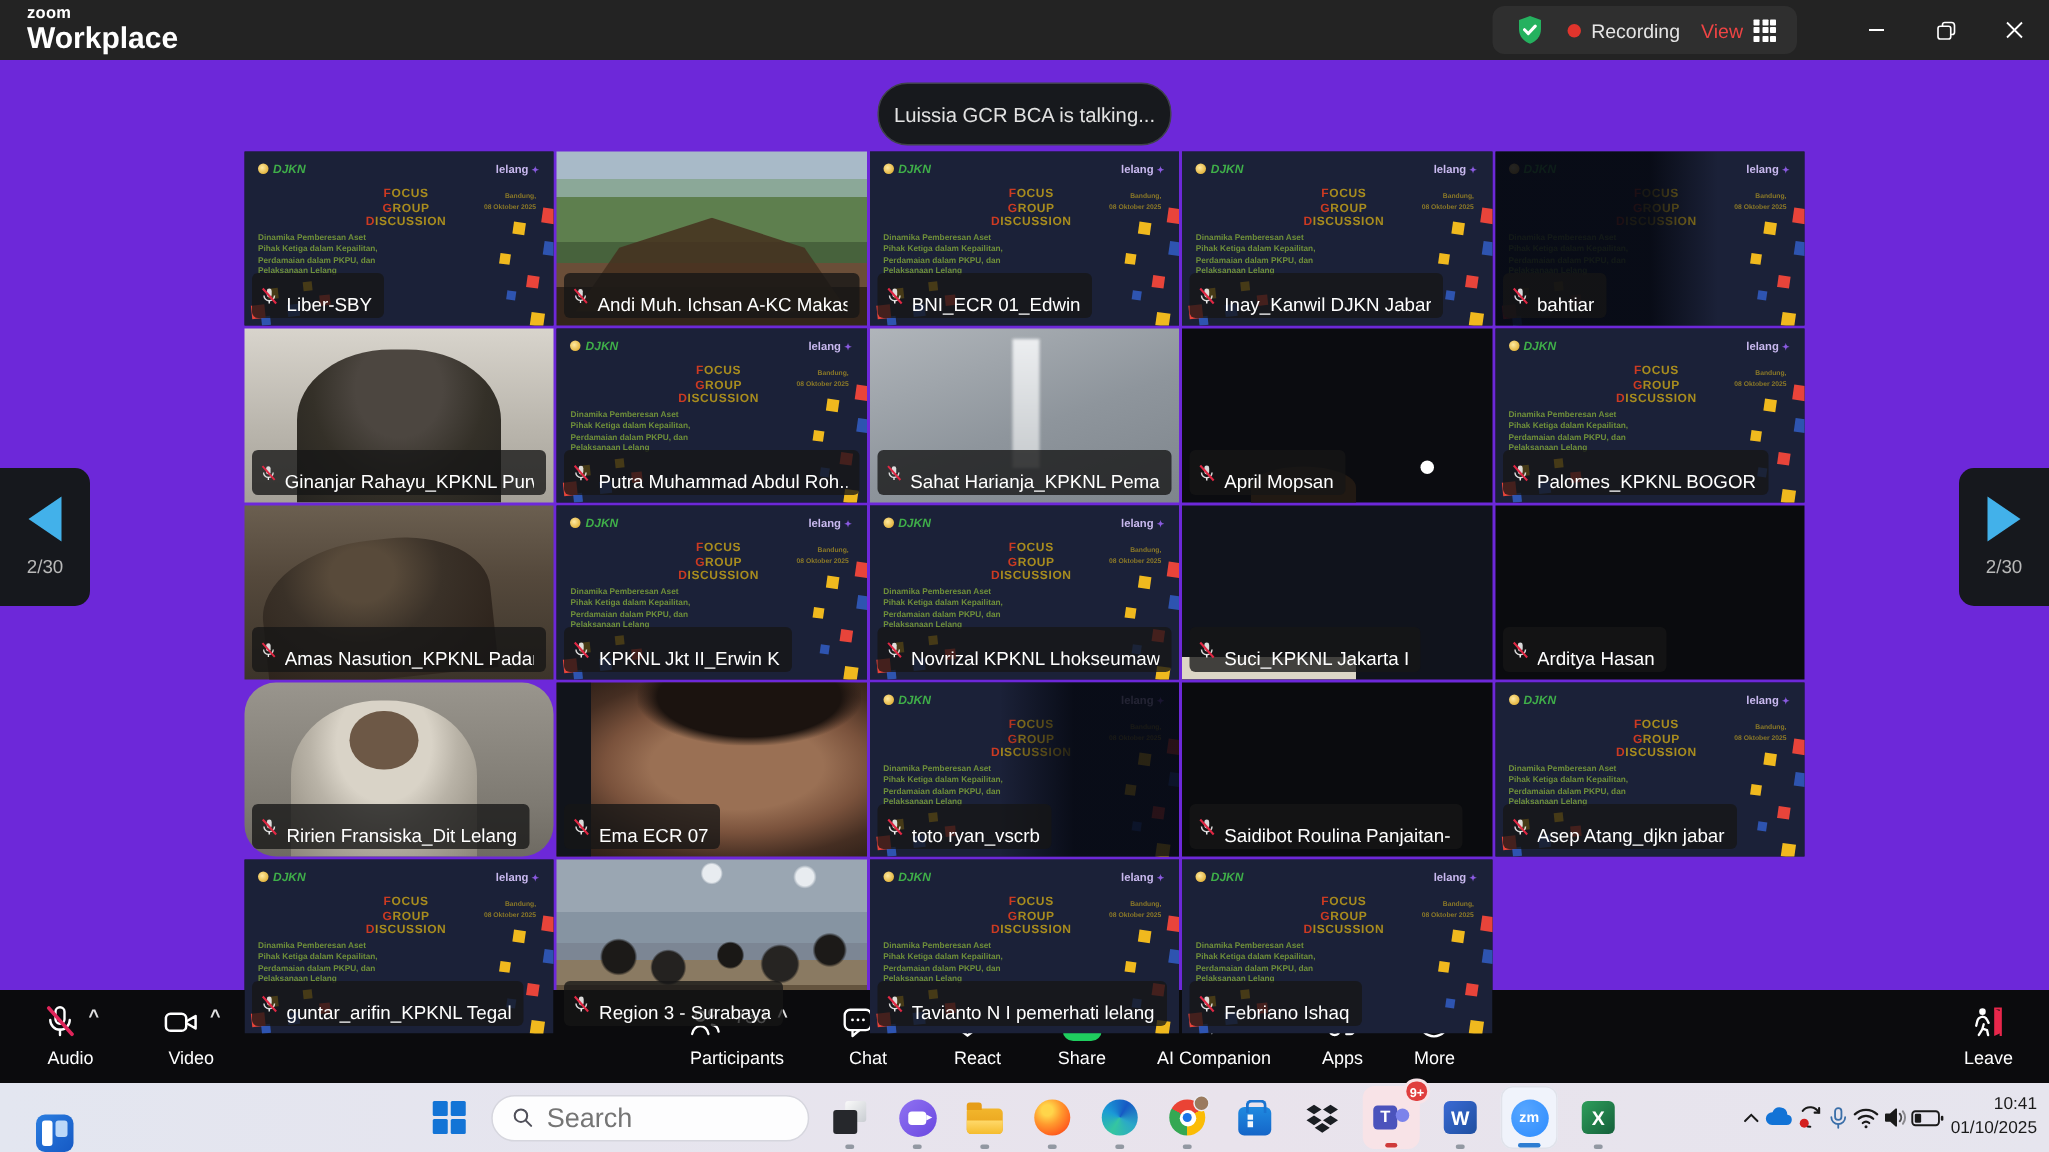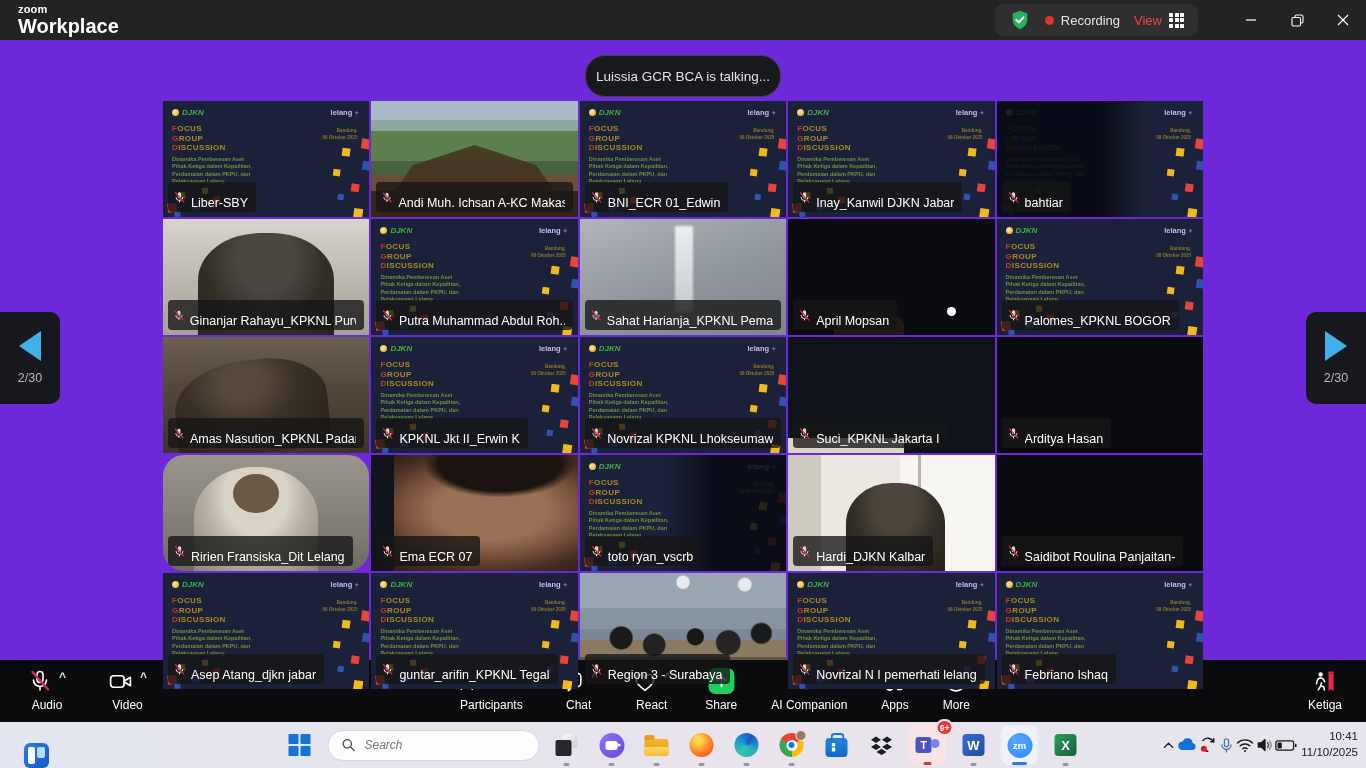--- a/index.html
+++ b/index.html
@@ -38,21 +38,21 @@
   .slide { position:absolute; inset:0; background:#1b2138; z-index:1; }
   .slide-head { display:flex; justify-content:space-between; padding:7px 10px 0 9px; }
   .slide-logo-left { display:flex; align-items:center; gap:3px; color:#3fae49; font-weight:bold;
     font-style:italic; font-size:8px; }
   .logo-dot { width:7px; height:7px; border-radius:50%; background:radial-gradient(circle at 40% 40%,#ffe9a0,#d8a018); display:inline-block; }
   .slide-logo-right { color:#c9b9ef; font-size:7.5px; font-weight:bold; }
   .logo-star { color:#8a5ae0; font-size:6px; }
   .slide-date { position:absolute; right:12px; top:27px; text-align:right; color:#8a7828;
     font-size:4.5px; font-weight:bold; line-height:1.5; }
   .slide-title { margin:7px 0 0 9px; }
-  .slide-title-line { font-size:8px; font-weight:bold; color:#a88c1e; letter-spacing:.4px; line-height:1.2; }
+  .slide-title-line { font-size:8px; font-weight:bold; color:#a88c1e; letter-spacing:.4px; line-height:1.2;text-align:center; }
   .slide-title-line::first-letter { color:#cc3a22; }
   .slide-body { margin:3px 0 0 9px; width:118px; }
   .slide-body-line { font-size:5.5px; font-weight:bold; color:#6f8f3a; line-height:1.35; }
   .confetti-r { position:absolute; right:-4px; top:28%; width:46px; height:72%; z-index:2;
     background-image:
       linear-gradient(45deg,#e8443a,#e8443a),linear-gradient(45deg,#f0b91e,#f0b91e),
       linear-gradient(45deg,#2e54b0,#2e54b0),linear-gradient(45deg,#f0b91e,#f0b91e),
       linear-gradient(45deg,#e8443a,#e8443a),linear-gradient(45deg,#2e54b0,#2e54b0),
       linear-gradient(45deg,#f0b91e,#f0b91e),linear-gradient(45deg,#e8443a,#e8443a);
     background-size:10px 10px,8px 8px,9px 9px,7px 7px,8px 8px,6px 6px,9px 9px,7px 7px;
@@ -157,22 +157,22 @@
   .tb-widgets { position:absolute; left:18px; top:10px; }
   .widgets { width:25px; height:25px; border-radius:6px; background:linear-gradient(135deg,#2a7de0,#1659c4); position:relative; }
   .widgets span.wl { position:absolute; left:4px; top:4px; width:7px; height:17px; background:#fff; border-radius:2px; }
   .widgets span.wr { position:absolute; left:13px; top:4px; width:8px; height:11px; background:#bcd8f8; border-radius:2px; }
   .tb-center-cluster { position:absolute; left:50%; transform:translateX(-50%); display:flex;
     align-items:center; gap:9px; height:46px; }
   .start { display:grid; grid-template-columns:10px 10px; grid-template-rows:10px 10px; gap:2px; margin-right:3px; }
   .start span { background:#1374d6; border-radius:1px; }
   .search-pill { width:212px; height:31px; border-radius:16px; background:#fdfdfe; border:1px solid #d6d6de;
     display:flex; align-items:center; gap:8px; padding:0 12px; }
-  .search-pill input { border:none; outline:none; background:transparent; font-size:12px; color:#a21caf;
-    width:150px; font-family:"Liberation Sans",sans-serif;font-style:italic; }
+  .search-pill input { border:none; outline:none; background:transparent; font-size:18px; color:#a21caf;
+    width:150px; font-family:"Liberation Sans",sans-serif; }
   .tb-ico { position:relative; width:36px; height:46px; display:flex; align-items:center; justify-content:center; }
   .run-dash { position:absolute; bottom:2px; left:50%; transform:translateX(-50%); width:6px; height:3px;
     border-radius:2px; background:#9298a2; }
   .snip { position:relative; width:22px; height:22px; }
   .snip .back { position:absolute; right:0; top:0; width:14px; height:14px; background:linear-gradient(135deg,#fafafa,#c9cdd2); border-radius:2px; }
   .snip .front { position:absolute; left:0; bottom:0; width:16px; height:16px; background:#26282c; border-radius:2px; }
   .pchat { width:25px; height:25px; border-radius:50%; background:linear-gradient(135deg,#8f72f2,#6a48e0);
     display:flex; align-items:center; justify-content:center; }
   .pchat .bub { width:12px; height:9px; background:#fff; border-radius:2.5px; position:relative; }
   .pchat .bub::after { content:""; position:absolute; right:-4px; top:2px; border-top:2.5px solid transparent;
@@ -727,32 +727,20 @@
       <svg viewBox="0 0 24 24" width="13" height="13">
         <rect x="9" y="2.5" width="6" height="11" rx="3" fill="#f0f0f0" opacity=".9"></rect>
         <path d="M5.5 11a6.5 6.5 0 0 0 13 0" stroke="#f0f0f0" fill="none" stroke-width="1.8" opacity=".9"></path>
         <line x1="12" y1="17.5" x2="12" y2="21" stroke="#f0f0f0" stroke-width="1.8"></line>
         <line x1="4" y1="2.5" x2="20.5" y2="21" stroke="#e02844" stroke-width="2.6"></line>
       </svg>
       <span class="name-text">toto ryan_vscrb</span>
     </div>
   </div>
 
-  <div class="tile bg-cam-window">
-
-    <div class="name-label">
-      <svg viewBox="0 0 24 24" width="13" height="13">
-        <rect x="9" y="2.5" width="6" height="11" rx="3" fill="#f0f0f0" opacity=".9"></rect>
-        <path d="M5.5 11a6.5 6.5 0 0 0 13 0" stroke="#f0f0f0" fill="none" stroke-width="1.8" opacity=".9"></path>
-        <line x1="12" y1="17.5" x2="12" y2="21" stroke="#f0f0f0" stroke-width="1.8"></line>
-        <line x1="4" y1="2.5" x2="20.5" y2="21" stroke="#e02844" stroke-width="2.6"></line>
-      </svg>
-      <span class="name-text">Hardi_DJKN Kalbar</span>
-    </div>
-  </div>
 
   <div class="tile bg-dark">
 
     <div class="name-label">
       <svg viewBox="0 0 24 24" width="13" height="13">
         <rect x="9" y="2.5" width="6" height="11" rx="3" fill="#f0f0f0" opacity=".9"></rect>
         <path d="M5.5 11a6.5 6.5 0 0 0 13 0" stroke="#f0f0f0" fill="none" stroke-width="1.8" opacity=".9"></path>
         <line x1="12" y1="17.5" x2="12" y2="21" stroke="#f0f0f0" stroke-width="1.8"></line>
         <line x1="4" y1="2.5" x2="20.5" y2="21" stroke="#e02844" stroke-width="2.6"></line>
       </svg>
@@ -876,21 +864,21 @@
       <div class="confetti-r"></div>
       <div class="confetti-bl"></div>
     </div>
     <div class="name-label">
       <svg viewBox="0 0 24 24" width="13" height="13">
         <rect x="9" y="2.5" width="6" height="11" rx="3" fill="#f0f0f0" opacity=".9"></rect>
         <path d="M5.5 11a6.5 6.5 0 0 0 13 0" stroke="#f0f0f0" fill="none" stroke-width="1.8" opacity=".9"></path>
         <line x1="12" y1="17.5" x2="12" y2="21" stroke="#f0f0f0" stroke-width="1.8"></line>
         <line x1="4" y1="2.5" x2="20.5" y2="21" stroke="#e02844" stroke-width="2.6"></line>
       </svg>
-      <span class="name-text">Novrizal N I pemerhati lelang</span>
+      <span class="name-text">Tavianto N I pemerhati lelang</span>
     </div>
   </div>
 
   <div class="tile bg-slide">
     <div class="slide">
       <div class="slide-head">
         <span class="slide-logo-left">
                 <span class="logo-dot"></span>
                 <span>DJKN</span>
               </span>
@@ -1049,21 +1037,21 @@
     <div class="tb-right">
       <div class="tb-item">
         <div class="ico-row">
           <svg viewBox="0 0 24 24" width="25" height="25">
             <path d="M15.8 3.2l4.2 1.9v13.8l-4.2 1.9z" fill="#e8274b"></path>
             <path d="M15.8 3.2h4.2v17.6" fill="none" stroke="#e8274b" stroke-width="1.4"></path>
             <circle cx="8.3" cy="5.2" r="2.1" fill="#fff"></circle>
             <path d="M8.3 8.4c-1.8.3-3 1.6-3.4 3.3l-.6 2.5M8.3 8.4c1.4.1 2.4.9 3 2.1l.9 1.9M9.1 13.3l-1 3.4-2.1 3.4M8.4 16.1l2.8 1 .7 3.1" fill="none" stroke="#fff" stroke-width="1.5" stroke-linecap="round"></path>
           </svg>
         </div>
-        <span class="tb-label">Ketiga</span>
+        <span class="tb-label">Leave</span>
       </div>
     </div>
   </div>
 
   <div class="taskbar">
     <div class="tb-widgets tb-ico">
       <span class="widgets">
           <span class="wl"></span>
           <span class="wr"></span>
         </span>
@@ -1177,18 +1165,18 @@
         <path d="M15 9a4.5 4.5 0 0 1 0 6" opacity=".75"></path>
           <path d="M17.5 7a8 8 0 0 1 0 10" opacity=".45"></path>
       </svg>
       <svg viewBox="0 0 26 14" width="22" height="13">
         <rect x="1" y="1.5" width="21" height="11" rx="2.5" fill="none" stroke="#1a1a1a" stroke-width="1.5"></rect>
         <rect x="23.5" y="5" width="2" height="4" rx="1" fill="#1a1a1a"></rect>
         <rect x="3" y="3.5" width="5" height="7" rx="1" fill="#1a1a1a"></rect>
       </svg>
       <div class="clock">
         <div>10:41</div>
-        <div>11/10/2025</div>
+        <div>01/10/2025</div>
       </div>
     </div>
   </div>
 
 </div>
 
 </body></html>

